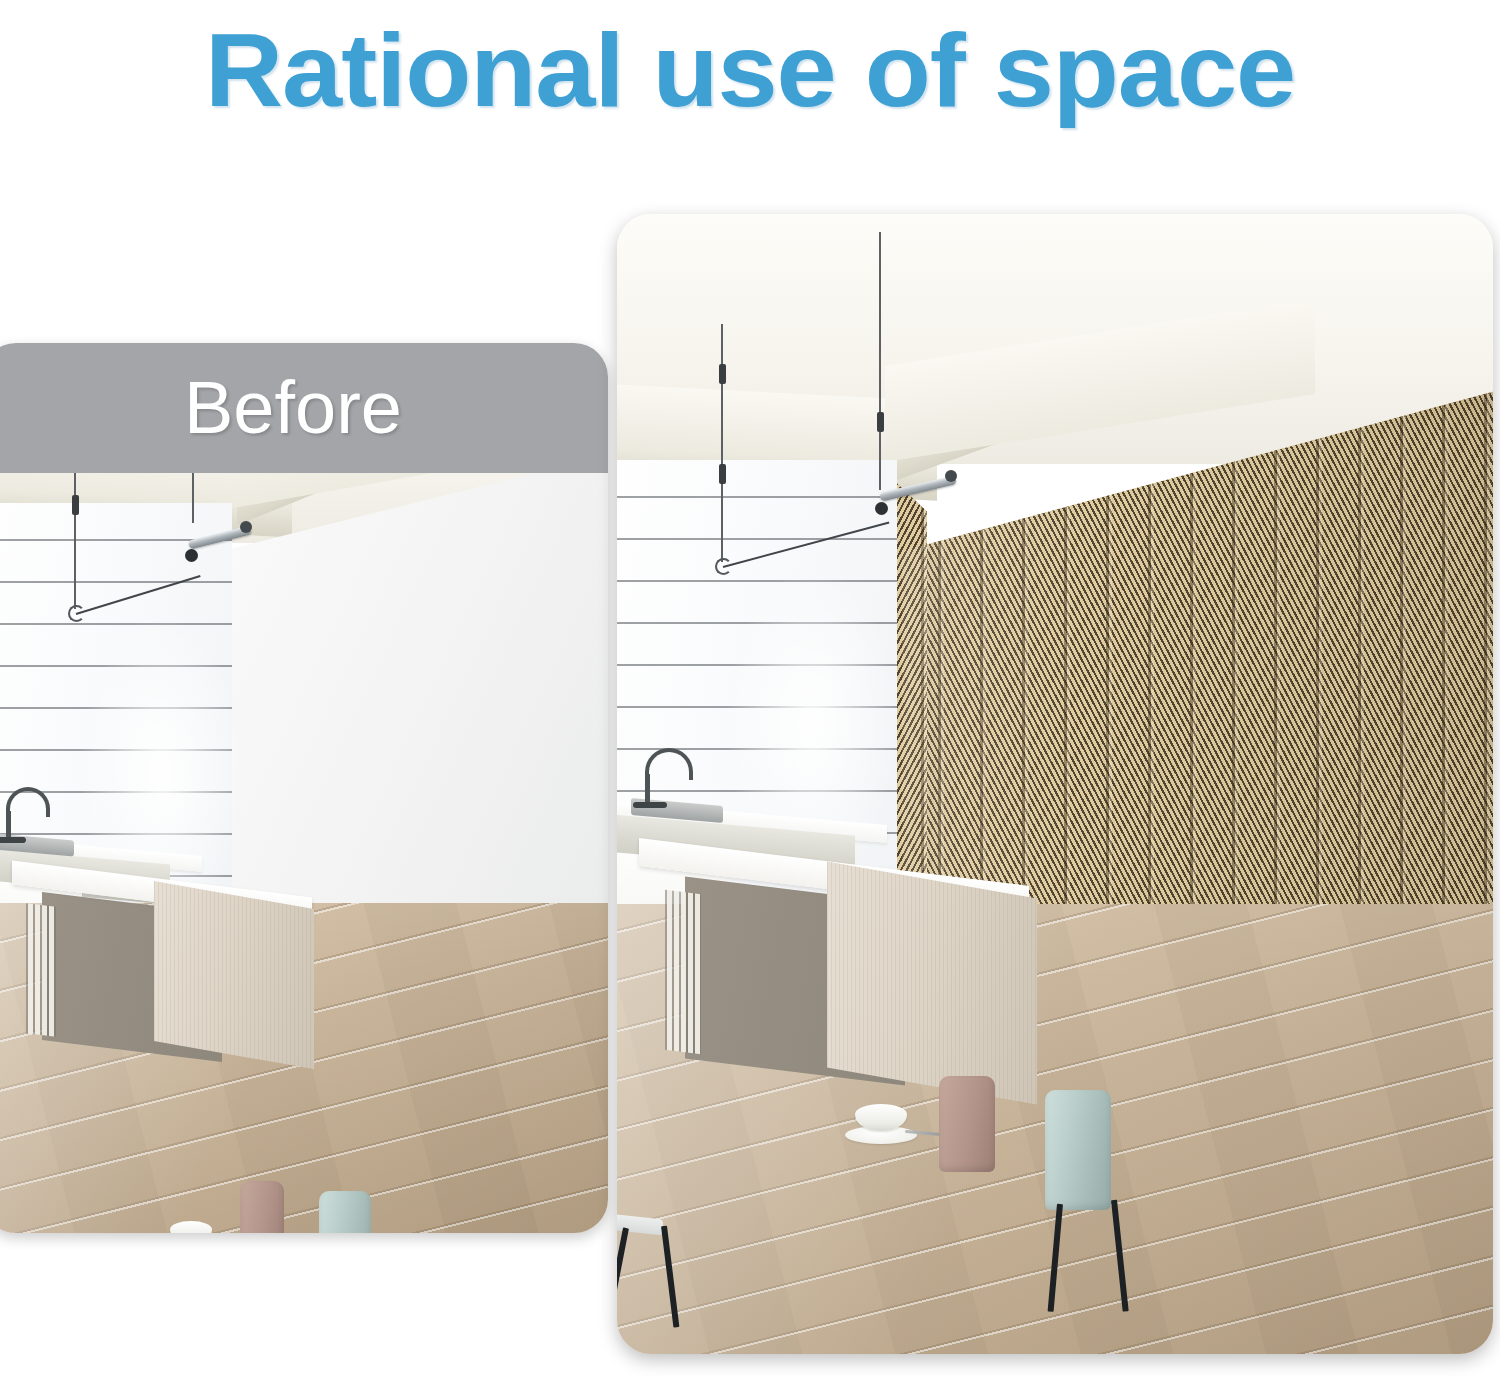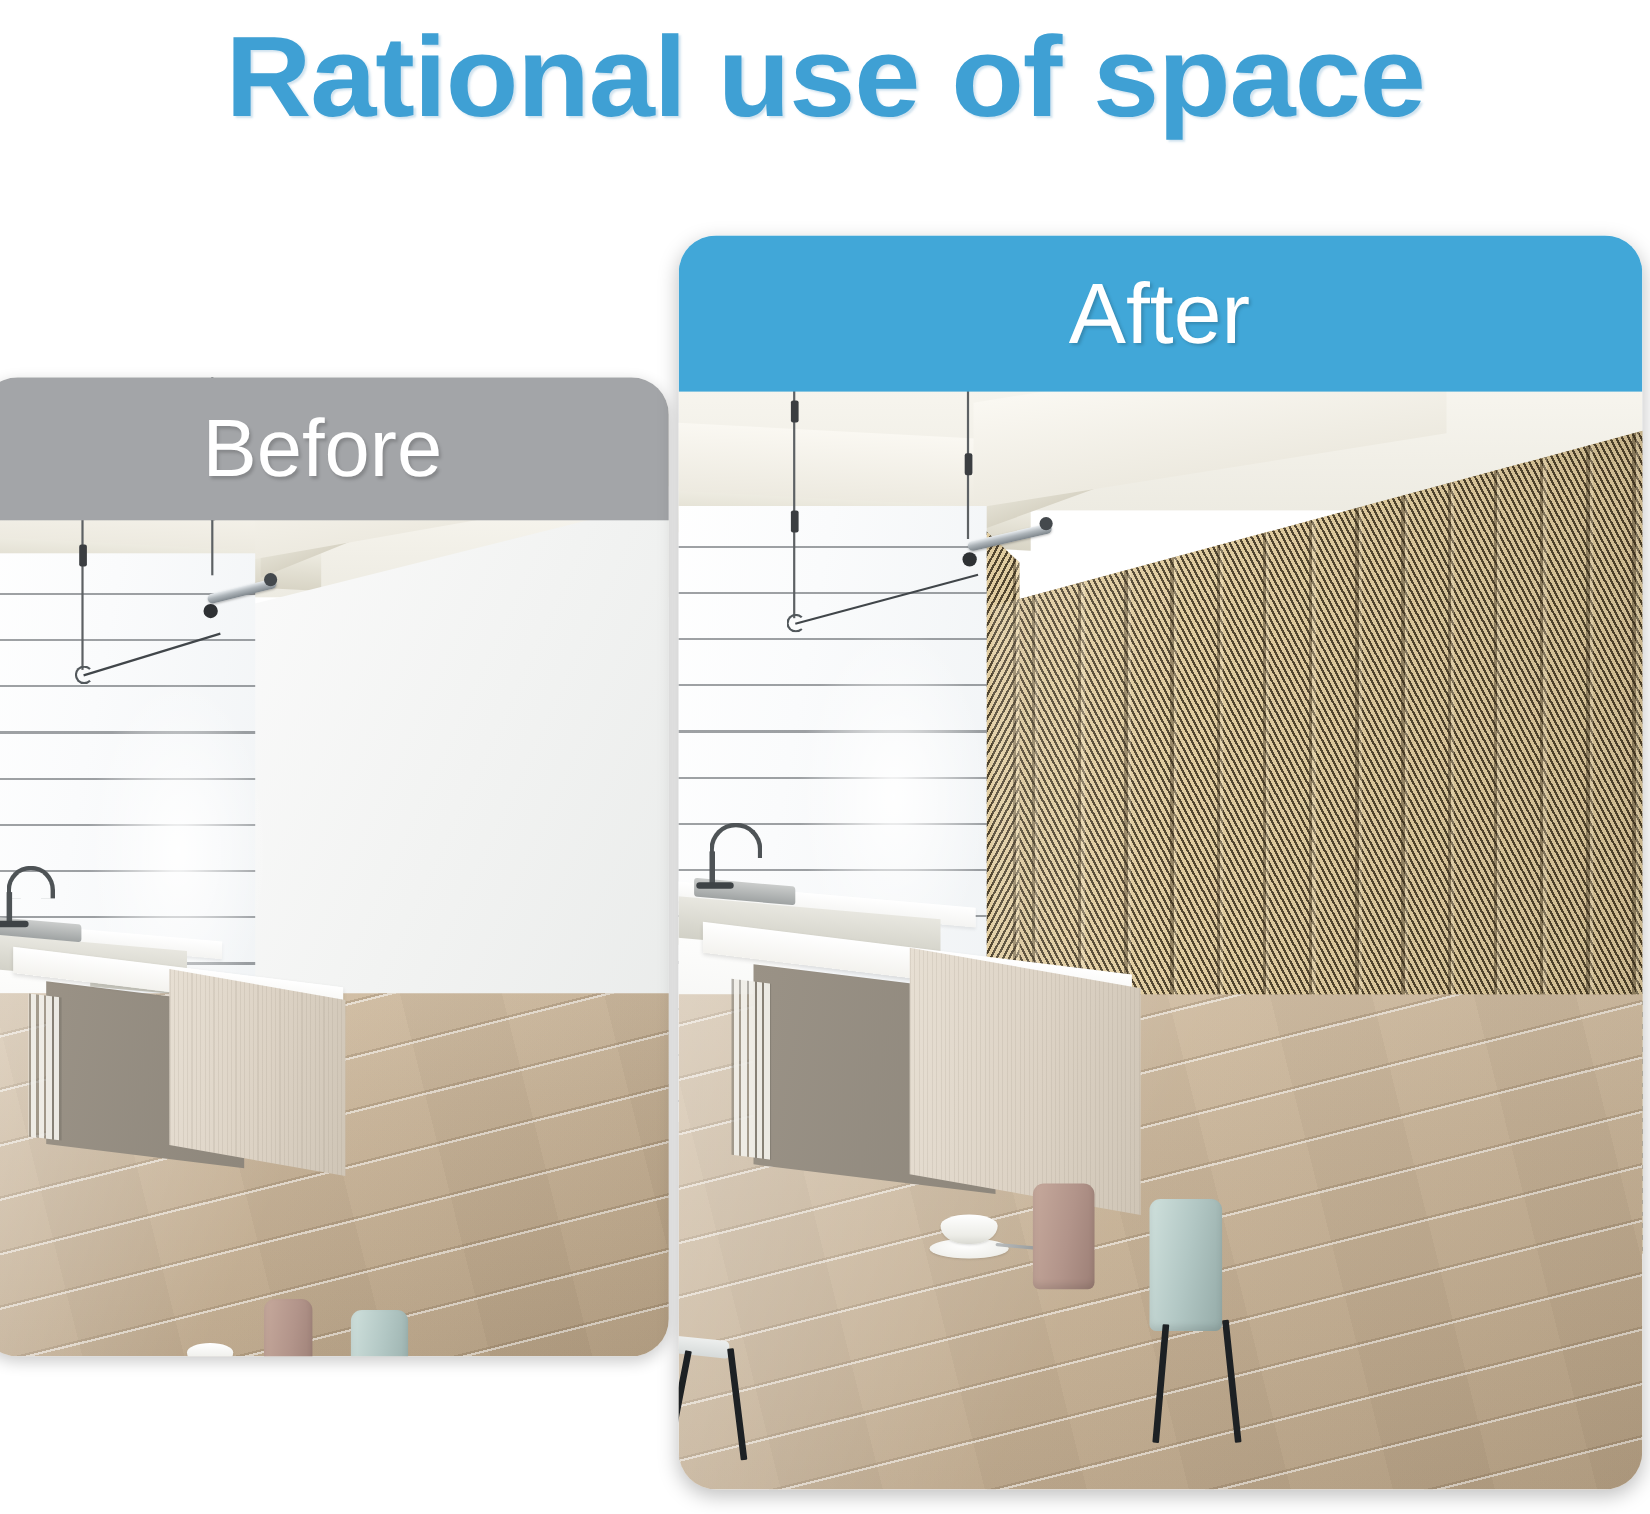--- a/index.html
+++ b/index.html
@@ -490,17 +490,14 @@
     <div class="cutlery" style="left:288px; top:918px; width:48px; transform:rotate(5deg);"></div>
 
     <div class="chair-back brown" style="left:322px; top:862px; width:56px; height:96px;"></div>
     <div class="chair-back green" style="left:428px; top:876px; width:66px; height:120px;"></div>
     <div class="chair-leg" style="left:440px; top:990px; width:6px; height:108px; transform:rotate(5deg);"></div>
     <div class="chair-leg" style="left:494px; top:986px; width:6px; height:112px; transform:rotate(-6deg);"></div>
     <div class="chair-seat grey" style="left:-18px; top:1002px; width:64px; height:16px; transform:skewY(6deg);"></div>
     <div class="chair-leg" style="left:6px; top:1014px; width:6px; height:100px; transform:rotate(11deg);"></div>
     <div class="chair-leg" style="left:44px; top:1012px; width:6px; height:102px; transform:rotate(-7deg);"></div>
 
-    <div class="banner" id="banner-after">
-      <span class="banner-label">After</span>
-    </div>
   </div>
 </div>
 
 </body></html>

